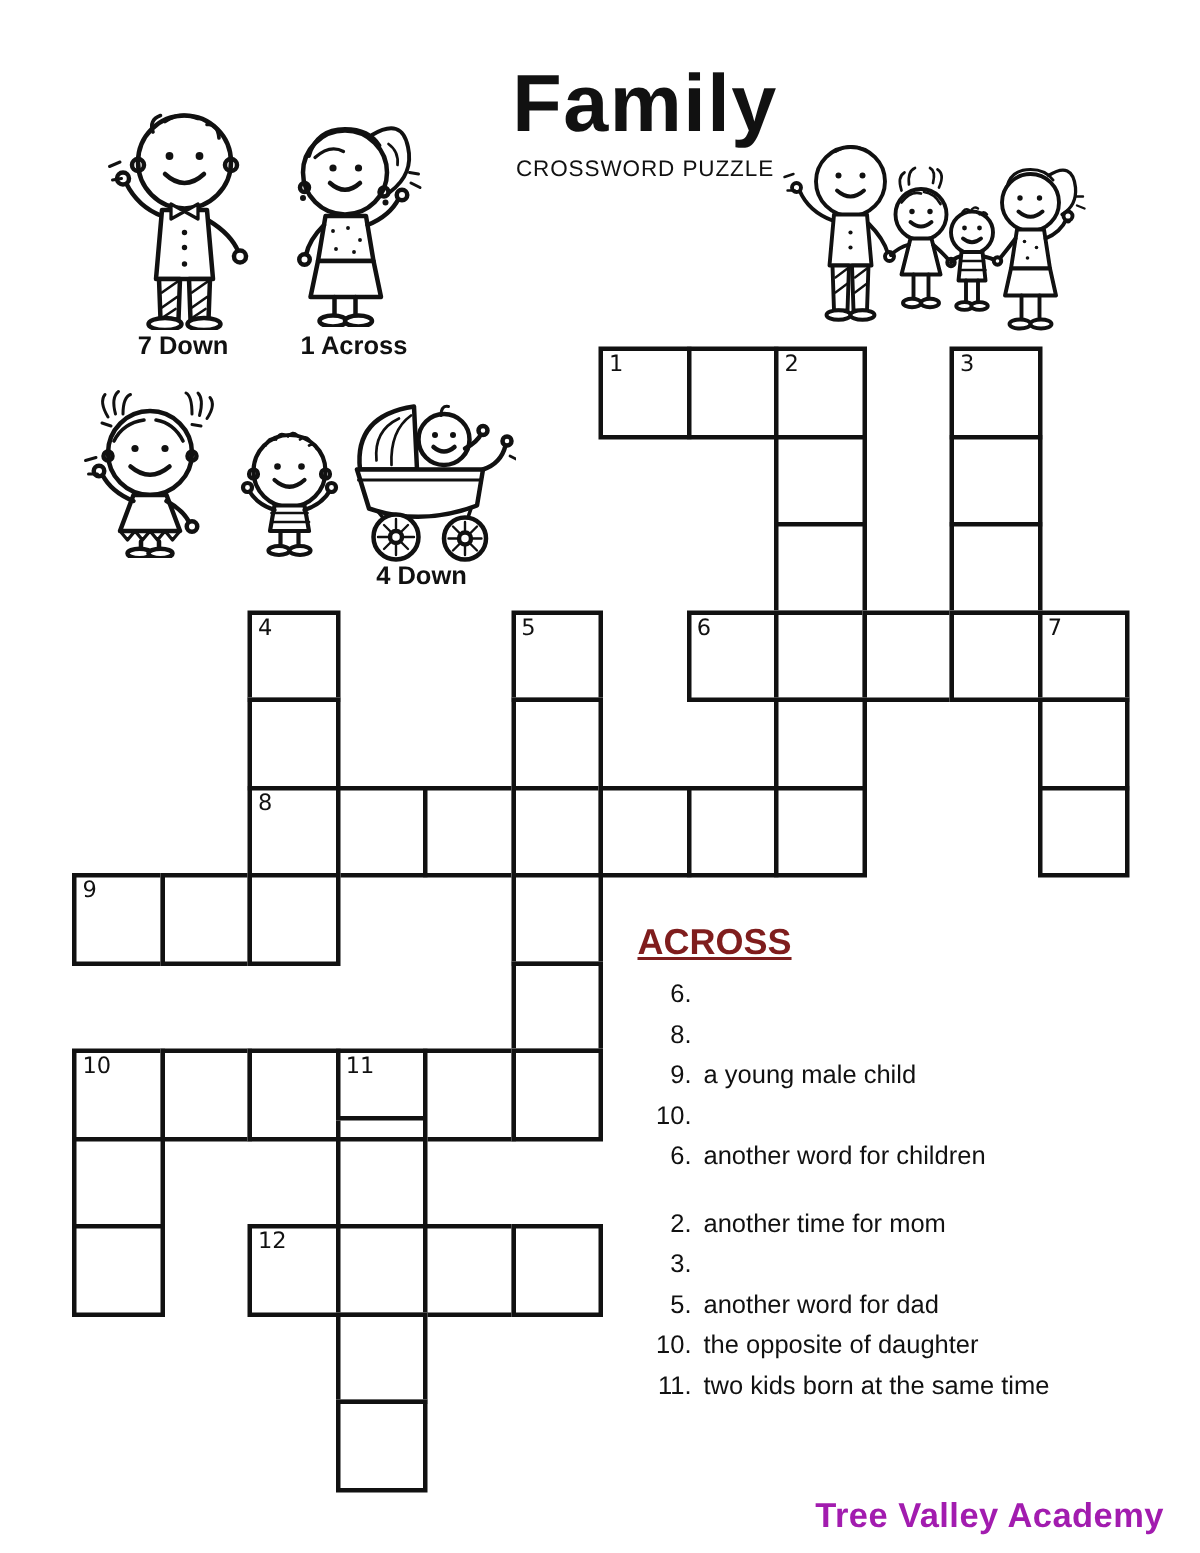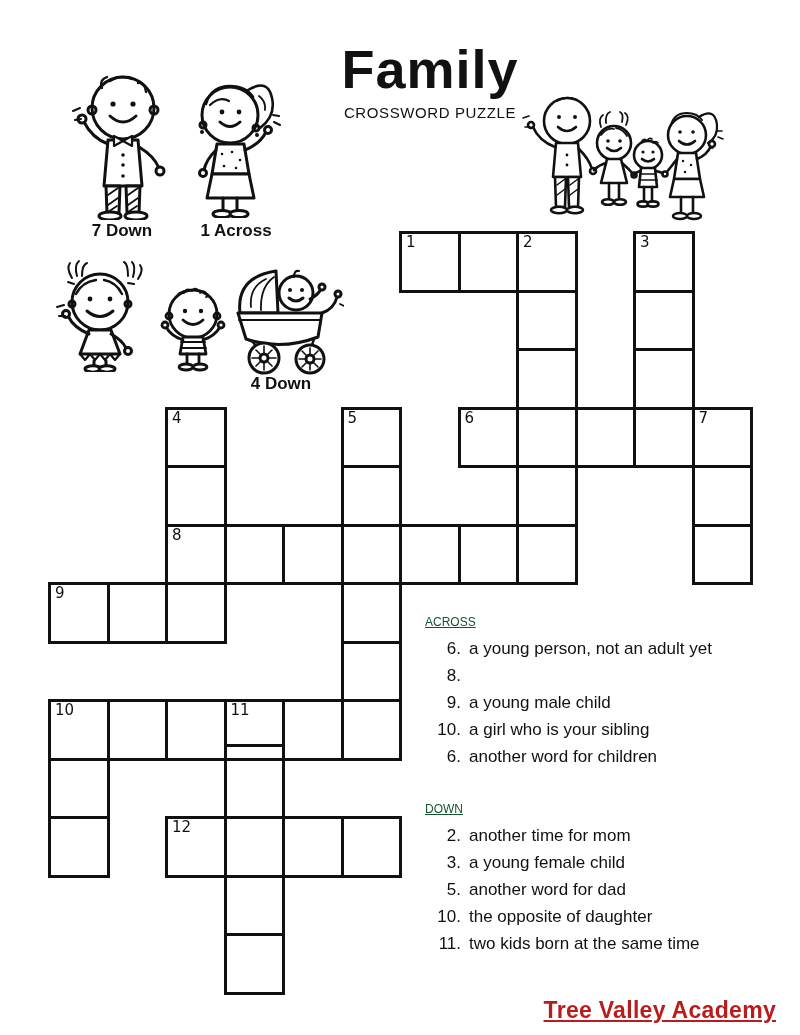--- a/index.html
+++ b/index.html
@@ -14,21 +14,21 @@
   .pic-label{position:absolute;font-size:17px;font-weight:bold;text-align:center;color:#111;}
   .ill{position:absolute;}
   .ill svg{display:block;}
   
   #grid-layer{position:absolute;left:0;top:0;width:800px;height:1035px;}
   .cell{position:absolute;box-sizing:border-box;background:#fff;border:3px solid #111;}
   .cell .num{position:absolute;top:0px;left:4px;font-size:15px;line-height:17px;color:#111;
              font-family:"DejaVu Sans",sans-serif;}
   
   .clue-block{position:absolute;width:360px;}
-  .clue-heading{font-size:12px;font-weight:normal;text-decoration:underline;margin-bottom:6px;color:#14532d;}
+  .clue-heading{font-size:24px;font-weight:bold;text-decoration:underline;margin-bottom:6px;color:#7f1d1d;}
   .clue-row{display:flex;line-height:27px;font-size:17px;color:#111;}
   .clue-num{width:36px;text-align:right;flex:0 0 36px;}
   .clue-text{margin-left:8px;}
   
   .brand{position:absolute;right:24px;top:997px;font-size:23px;font-weight:800;letter-spacing:.3px;}
   .doodle{stroke:#111;fill:none;stroke-linecap:round;stroke-linejoin:round;}
 </style>
 </head>
 <body>
 
@@ -332,61 +332,57 @@
       <div class="cell" style="left: 340.5px; top: 816px; width: 61.5px; height: 61.5px; border-color: rgb(17, 17, 17);"></div>
       <div class="cell" style="left: 223.5px; top: 874.5px; width: 61.5px; height: 61.5px; border-color: rgb(17, 17, 17);"></div>
       <div class="cell" style="left: 223.5px; top: 933px; width: 61.5px; height: 61.5px; border-color: rgb(17, 17, 17);"></div>
     </div>
 
   <div class="clue-block" style="left:425px;top:615px;">
     <div class="clue-heading">ACROSS</div>
     <div>
         <div class="clue-row">
           <span class="clue-num">6.</span>
-          <span class="clue-text">a young person, not an adult yet</span>
         </div>
         <div class="clue-row">
           <span class="clue-num">8.</span>
         </div>
         <div class="clue-row">
           <span class="clue-num">9.</span>
           <span class="clue-text">a young male child</span>
         </div>
         <div class="clue-row">
           <span class="clue-num">10.</span>
-          <span class="clue-text">a girl who is your sibling</span>
         </div>
         <div class="clue-row">
           <span class="clue-num">6.</span>
           <span class="clue-text">another word for children</span>
         </div>
       </div>
   </div>
 
   <div class="clue-block" style="left:425px;top:802px;">
-    <div class="clue-heading">DOWN</div>
     <div>
         <div class="clue-row">
           <span class="clue-num">2.</span>
           <span class="clue-text">another time for mom</span>
         </div>
         <div class="clue-row">
           <span class="clue-num">3.</span>
-          <span class="clue-text">a young female child</span>
         </div>
         <div class="clue-row">
           <span class="clue-num">5.</span>
           <span class="clue-text">another word for dad</span>
         </div>
         <div class="clue-row">
           <span class="clue-num">10.</span>
           <span class="clue-text">the opposite of daughter</span>
         </div>
         <div class="clue-row">
           <span class="clue-num">11.</span>
           <span class="clue-text">two kids born at the same time</span>
         </div>
       </div>
   </div>
 
-  <div class="brand" style="color: #b91c1c; text-decoration: underline;">Tree Valley Academy</div>
+  <div class="brand" style="color: #a21caf;">Tree Valley Academy</div>
 
 </div>
 
 </body></html>

